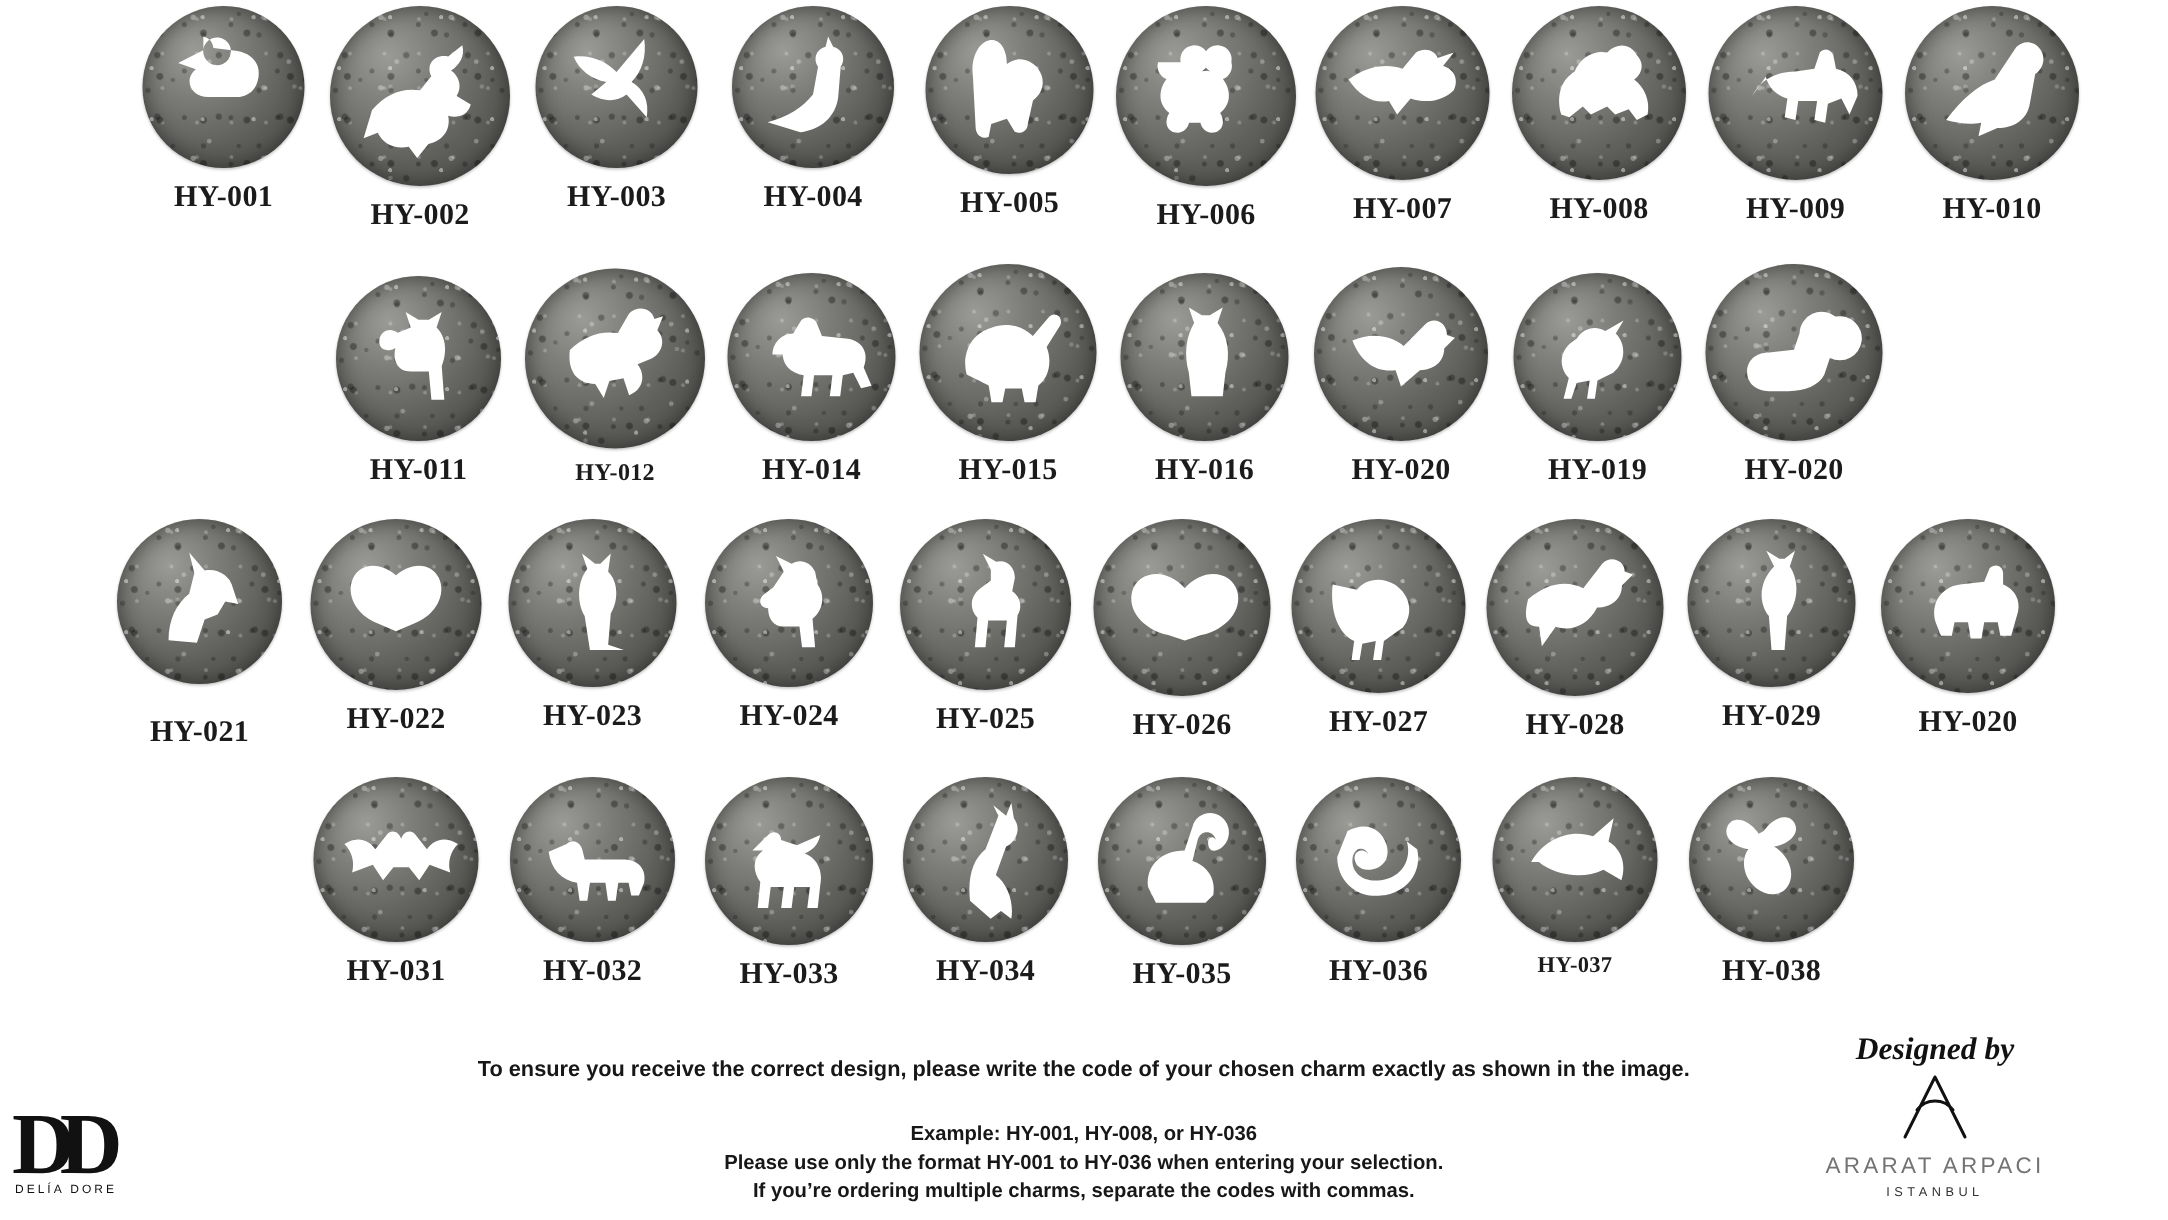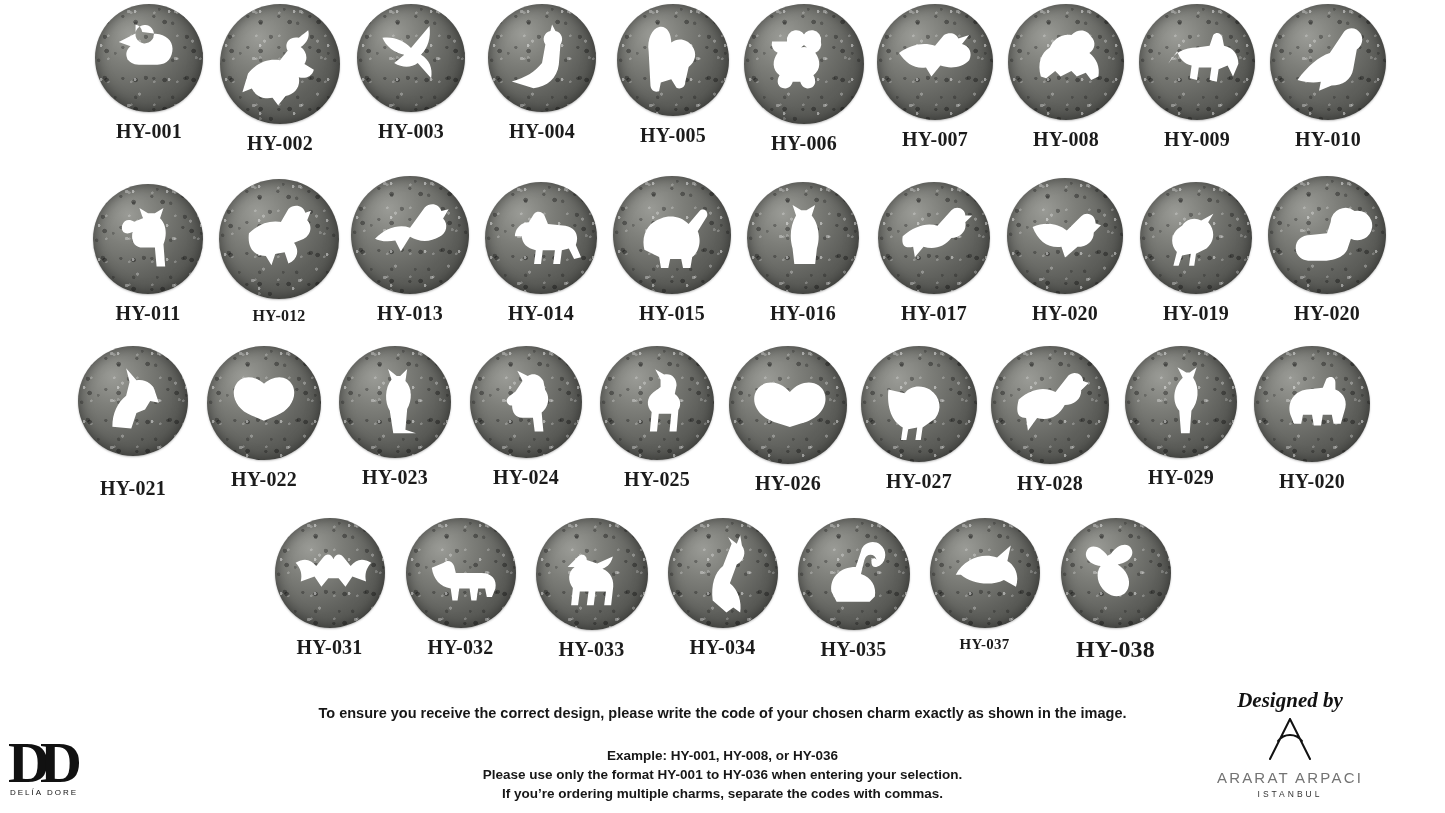--- a/index.html
+++ b/index.html
@@ -321,82 +321,56 @@
                 <g fill="#ffffff">
                   <path d="M18 44 c10 -10 22 -14 34 -12 l8 -14 c6 -6 16 -4 18 4 l6 -2 l-4 10 c6 6 4 16 -4 20 l-10 4 c6 8 4 18 -6 22 l-4 -12 l-10 2 l-4 12 l-6 -10 c-12 0 -20 -8 -18 -24 z"></path>
                 </g>
               </svg>
             </div>
           </div>
           <div class="code" style="font-size: 16px; margin-top: 8px;">HY-012</div>
         </div>
         <div class="charm">
           <div class="disc-wrap">
+            <div class="disc" style="width: 112px; height: 112px;">
+              <div class="speckle"></div>
+              <svg width="87" height="87" viewBox="0 0 100 100">
+                <g fill="#ffffff">
+                  <path d="M20 48 a16 16 0 0 1 16 -16 l6 -10 c4 -4 10 -2 12 2 l4 10 l20 2 c12 2 16 12 12 22 l6 14 l-8 2 l-6 -12 l-8 2 l-2 16 h-8 l2 -16 h-14 l-2 16 h-8 l2 -16 c-10 -2 -16 -8 -16 -16 z"></path>
+                </g>
+              </svg>
+            </div>
+          </div>
+          <div class="code" style="font-size: 20px; margin-top: 8px;">HY-014</div>
+        </div>
+        <div class="charm">
+          <div class="disc-wrap">
             <div class="disc" style="width: 118px; height: 118px;">
               <div class="speckle"></div>
               <svg width="92" height="92" viewBox="0 0 100 100">
                 <g fill="#ffffff">
-                  <path d="M12 54 c12 -12 26 -16 38 -12 l16 -22 c6 -6 16 -4 18 4 l8 -2 l-6 10 c6 6 4 16 -4 20 c-10 6 -22 6 -32 0 l-10 16 l-6 -12 c-10 2 -18 0 -22 -2 z"></path>
-                </g>
-              </svg>
-            </div>
-          </div>
-          <div class="code" style="font-size: 20px; margin-top: 8px;">HY-013</div>
-        </div>
-        <div class="charm">
-          <div class="disc-wrap">
-            <div class="disc" style="width: 112px; height: 112px;">
-              <div class="speckle"></div>
-              <svg width="87" height="87" viewBox="0 0 100 100">
-                <g fill="#ffffff">
-                  <path d="M20 48 a16 16 0 0 1 16 -16 l6 -10 c4 -4 10 -2 12 2 l4 10 l20 2 c12 2 16 12 12 22 l6 14 l-8 2 l-6 -12 l-8 2 l-2 16 h-8 l2 -16 h-14 l-2 16 h-8 l2 -16 c-10 -2 -16 -8 -16 -16 z"></path>
-                </g>
-              </svg>
-            </div>
-          </div>
-          <div class="code" style="font-size: 20px; margin-top: 8px;">HY-014</div>
-        </div>
-        <div class="charm">
-          <div class="disc-wrap">
-            <div class="disc" style="width: 118px; height: 118px;">
-              <div class="speckle"></div>
-              <svg width="92" height="92" viewBox="0 0 100 100">
-                <g fill="#ffffff">
                   <path d="M20 66 c-4 -16 4 -30 18 -34 c10 -4 22 -2 30 6 l12 -14 c4 -4 10 0 8 6 l-10 16 c4 10 2 22 -6 28 l-2 12 h-8 l-2 -10 h-12 l-2 10 h-8 l-2 -12 z"></path>
                 </g>
               </svg>
             </div>
           </div>
           <div class="code" style="font-size: 20px; margin-top: 8px;">HY-015</div>
         </div>
         <div class="charm">
           <div class="disc-wrap">
             <div class="disc" style="width: 112px; height: 112px;">
               <div class="speckle"></div>
               <svg width="87" height="87" viewBox="0 0 100 100">
                 <g fill="#ffffff">
                   <path d="M42 24 l-4 -12 l10 6 h6 l10 -6 l-4 12 c8 10 10 24 6 38 l-2 18 h-24 l-2 -18 c-4 -14 -2 -28 4 -38 z"></path>
                 </g>
               </svg>
             </div>
           </div>
           <div class="code" style="font-size: 20px; margin-top: 8px;">HY-016</div>
-        </div>
-        <div class="charm">
-          <div class="disc-wrap">
-            <div class="disc" style="width: 112px; height: 112px;">
-              <div class="speckle"></div>
-              <svg width="87" height="87" viewBox="0 0 100 100">
-                <g fill="#ffffff">
-                  <path d="M14 48 c14 -12 28 -16 40 -12 l16 -18 c6 -6 16 -2 16 6 l8 0 l-8 8 c2 10 -6 18 -16 18 c-8 10 -20 14 -32 10 l-10 12 l-2 -12 c-8 2 -14 0 -12 -12 z"></path>
-                </g>
-              </svg>
-            </div>
-          </div>
-          <div class="code" style="font-size: 20px; margin-top: 8px;">HY-017</div>
         </div>
         <div class="charm">
           <div class="disc-wrap">
             <div class="disc" style="width: 116px; height: 116px;">
               <div class="speckle"></div>
               <svg width="90" height="90" viewBox="0 0 100 100">
                 <g fill="#ffffff">
                   <path d="M14 40 c14 -6 28 -4 38 4 l16 -16 c6 -6 16 -2 16 8 l6 2 l-8 8 c0 10 -8 16 -18 16 l-14 12 l-4 -12 c-14 2 -26 -6 -32 -22 z"></path>
                 </g>
               </svg>
@@ -628,39 +602,52 @@
             </div>
           </div>
           <div class="code" style="font-size: 20px; margin-top: 8px;">HY-035</div>
         </div>
         <div class="charm">
           <div class="disc-wrap">
             <div class="disc" style="width: 110px; height: 110px;">
               <div class="speckle"></div>
               <svg width="86" height="86" viewBox="0 0 100 100">
                 <g fill="#ffffff">
+                  <path d="M26 28 c14 -8 26 -2 30 10 c4 12 -4 20 -14 20 c-8 0 -12 -6 -10 -12 c2 -4 8 -4 10 0 c-2 -6 -10 -6 -12 2 c-2 12 8 20 22 18 c16 -2 24 -16 20 -30 l8 6 c4 18 -8 34 -28 36 c-20 2 -34 -12 -34 -30 z"></path>
+                </g>
+              </svg>
+            </div>
+          </div>
+          <div class="code" style="font-size: 20px; margin-top: 8px;">HY-036</div>
+        </div>
+        <div class="charm">
+          <div class="disc-wrap">
+            <div class="disc" style="width: 110px; height: 110px;">
+              <div class="speckle"></div>
+              <svg width="86" height="86" viewBox="0 0 100 100">
+                <g fill="#ffffff">
                   <path d="M16 52 c10 -18 30 -26 48 -20 l16 -14 l-4 18 c10 6 14 18 10 30 l-14 -8 c-16 8 -38 4 -50 -6 z"></path>
                 </g>
               </svg>
             </div>
           </div>
           <div class="code" style="font-size: 15px; margin-top: 8px;">HY-037</div>
         </div>
         <div class="charm">
           <div class="disc-wrap">
             <div class="disc" style="width: 110px; height: 110px;">
               <div class="speckle"></div>
               <svg width="86" height="86" viewBox="0 0 100 100">
                 <g fill="#ffffff">
                   <path d="M40 30 c-8 -12 -20 -14 -24 -6 c-4 8 4 16 16 18 c-6 8 -4 22 6 30 c10 8 22 6 26 -4 c4 -10 -2 -22 -12 -28 c12 -2 20 -10 16 -18 c-4 -8 -16 -6 -24 6 z"></path>
                 </g>
               </svg>
             </div>
           </div>
-          <div class="code" style="font-size: 24px; margin-top: 8px;">HY-038</div>
+          <div class="code" style="font-size: 20px; margin-top: 8px;">HY-038</div>
         </div>
       </div>
     </div>
 
   <div class="note-main" style="top: 705px;">To ensure you receive the correct design, please write the code of your chosen charm exactly as shown in the image.</div>
 
   <div class="note-lines" style="top: 746px;">
     <div>Example: HY-001, HY-008, or HY-036</div>
     <div>Please use only the format HY-001 to HY-036 when entering your selection.</div>
     <div>If you’re ordering multiple charms, separate the codes with commas.</div>

